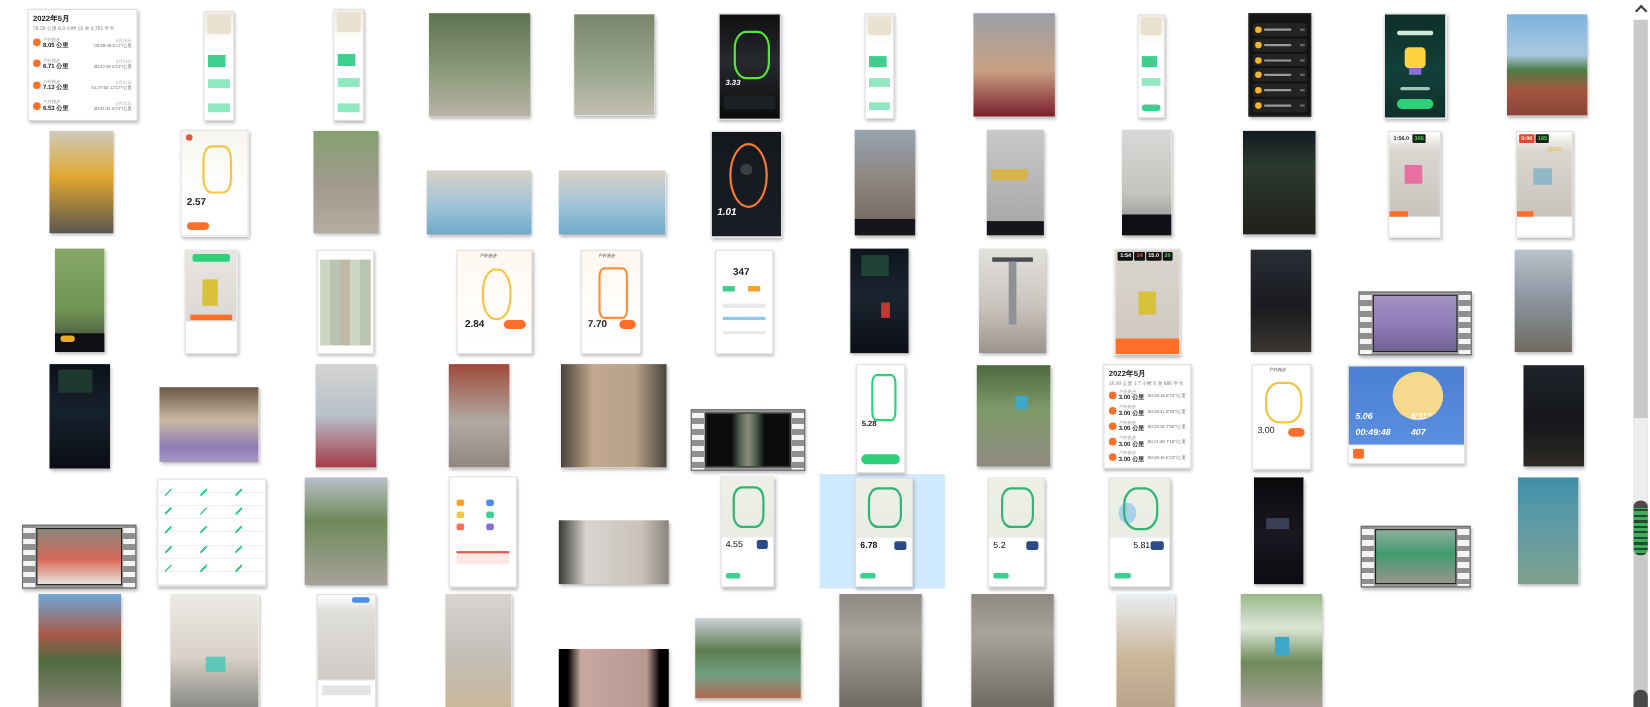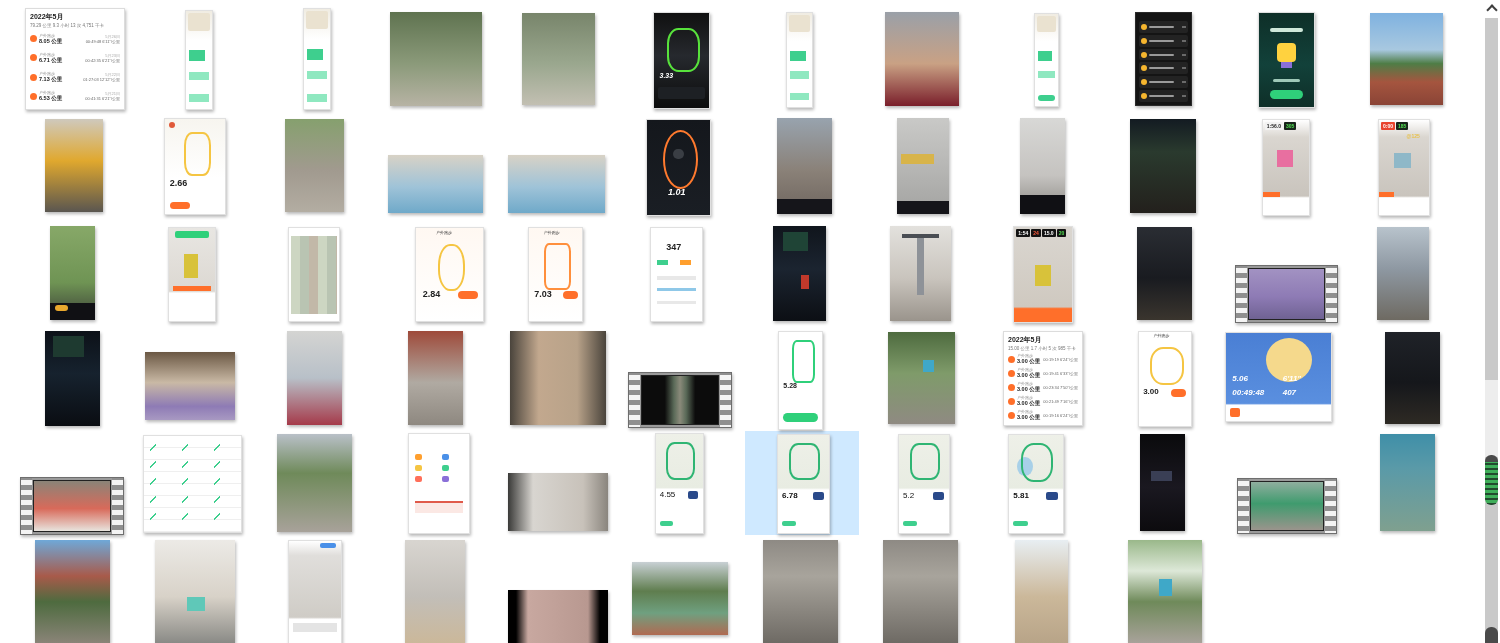--- a/index.html
+++ b/index.html
@@ -181,30 +181,30 @@
         <div class="layer rect" style="left: 40%; top: 52%; width: 20%; height: 7%; background: rgb(138, 111, 216);"></div>
         <div class="layer rect" style="left: 20%; top: 16%; width: 60%; height: 4%; background: rgb(207, 232, 218); border-radius: 2px;"></div>
         <div class="layer rect" style="left: 26%; top: 70%; width: 48%; height: 3%; background: rgb(159, 200, 184); border-radius: 2px;"></div>
         <div class="layer pill" style="left: 20%; top: 82%; width: 60%; height: 10%; background: rgb(47, 208, 122);"></div>
       </div>
       <div class="thumb photo" style="left: 1370px; top: 13px; width: 73px; height: 92px; background: linear-gradient(rgb(127, 178, 224), rgb(168, 200, 224) 40%, rgb(78, 125, 70) 55%, rgb(165, 85, 63) 75%, rgb(138, 68, 54));"></div>
       <div class="thumb photo" style="left: 45px; top: 119px; width: 58px; height: 93px; background: linear-gradient(rgb(207, 201, 189), rgb(224, 168, 46) 45%, rgb(90, 86, 80));"></div>
       <div class="thumb shot" style="left: 164px; top: 118px; width: 60px; height: 95px; background: linear-gradient(rgb(247, 245, 239), rgb(255, 255, 255) 62%, rgb(255, 255, 255));">
         <div class="layer rect" style="left: 6%; top: 3%; width: 10%; height: 7%; background: rgb(224, 90, 58); border-radius: 6px;"></div>
         <div class="layer ring" style="left: 32%; top: 14%; width: 38%; height: 42%; border: 2px solid rgb(245, 197, 66); border-radius: 30%;"></div>
-        <span class="layer text" style="left: 8%; top: 63%; width: 60%; color: rgb(34, 34, 34); font-size: 9px; font-weight: 700;">2.66</span>
+        <span class="layer text" style="left: 8%; top: 63%; width: 60%; color: rgb(34, 34, 34); font-size: 9px; font-weight: 700;">2.57</span>
         <div class="layer pill" style="left: 8%; top: 87%; width: 34%; height: 8%; background: rgb(255, 111, 42);"></div>
       </div>
       <div class="thumb photo" style="left: 285px; top: 119px; width: 59px; height: 93px; background: linear-gradient(rgb(134, 160, 110), rgb(161, 154, 143) 55%, rgb(179, 173, 162));"></div>
       <div class="thumb photo" style="left: 388px; top: 155px; width: 95px; height: 58px; background: linear-gradient(rgb(216, 210, 198), rgb(159, 195, 216) 55%, rgb(111, 169, 201));"></div>
       <div class="thumb photo" style="left: 508px; top: 155px; width: 97px; height: 58px; background: linear-gradient(rgb(216, 210, 198), rgb(159, 195, 216) 55%, rgb(111, 169, 201));"></div>
       <div class="thumb shot" style="left: 646px; top: 119px; width: 63px; height: 95px; background: linear-gradient(rgb(20, 23, 28), rgb(26, 30, 36));">
         <div class="layer ring" style="left: 25%; top: 10%; width: 50%; height: 58%; border: 2px solid rgb(255, 122, 46); border-radius: 50%;"></div>
         <div class="layer ellipse" style="left: 42%; top: 30%; width: 16%; height: 11%; background: rgb(58, 62, 68);"></div>
-        <span class="layer text" style="left: 8%; top: 72%; width: 60%; color: rgb(255, 255, 255); font-size: 9px; font-weight: 700; font-style: italic; margin-left: 16px;">1.01</span>
+        <span class="layer text" style="left: 8%; top: 72%; width: 60%; color: rgb(255, 255, 255); font-size: 9px; font-weight: 700; font-style: italic;">1.01</span>
       </div>
       <div class="thumb photo" style="left: 777px; top: 118px; width: 55px; height: 96px; background: linear-gradient(rgb(152, 163, 174), rgb(138, 129, 120) 55%, rgb(110, 101, 94));">
         <div class="layer rect" style="left: 0%; top: 84%; width: 100%; height: 16%; background: rgb(21, 21, 26);"></div>
       </div>
       <div class="thumb photo" style="left: 897px; top: 118px; width: 52px; height: 96px; background: linear-gradient(rgb(201, 201, 199), rgb(181, 181, 179) 55%, rgb(163, 163, 161));">
         <div class="layer rect" style="left: 8%; top: 38%; width: 64%; height: 10%; background: rgb(216, 180, 74);"></div>
         <div class="layer rect" style="left: 0%; top: 86%; width: 100%; height: 14%; background: rgb(21, 21, 26);"></div>
       </div>
       <div class="thumb photo" style="left: 1020px; top: 118px; width: 45px; height: 96px; background: linear-gradient(rgb(216, 216, 214), rgb(197, 195, 192) 60%, rgb(138, 136, 132));">
         <div class="layer rect" style="left: 0%; top: 80%; width: 100%; height: 20%; background: rgb(16, 16, 20);"></div>
@@ -241,21 +241,21 @@
       </div>
       <div class="thumb shot" style="left: 415px; top: 227px; width: 67px; height: 93px; background: linear-gradient(rgb(255, 248, 242), rgb(255, 255, 255));">
         <span class="layer text" style="left: 30%; top: 3%; width: 40%; color: rgb(68, 68, 68); font-size: 4px;">户外跑步</span>
         <div class="layer ring" style="left: 33%; top: 17%; width: 34%; height: 46%; border: 2px solid rgb(245, 197, 66); border-radius: 45%;"></div>
         <span class="layer text" style="left: 10%; top: 67%; width: 46%; color: rgb(34, 34, 34); font-size: 9px; font-weight: 700;">2.84</span>
         <div class="layer pill" style="left: 62%; top: 68%; width: 30%; height: 8%; background: rgb(255, 111, 42);"></div>
       </div>
       <div class="thumb shot" style="left: 528px; top: 227px; width: 53px; height: 93px; background: linear-gradient(rgb(255, 248, 242), rgb(255, 255, 255));">
         <span class="layer text" style="left: 28%; top: 3%; width: 44%; color: rgb(68, 68, 68); font-size: 4px;">户外跑步</span>
         <div class="layer ring" style="left: 28%; top: 16%; width: 44%; height: 46%; border: 2px solid rgb(255, 143, 60); border-radius: 18%;"></div>
-        <span class="layer text" style="left: 10%; top: 67%; width: 46%; color: rgb(34, 34, 34); font-size: 9px; font-weight: 700;">7.03</span>
+        <span class="layer text" style="left: 10%; top: 67%; width: 46%; color: rgb(34, 34, 34); font-size: 9px; font-weight: 700;">7.70</span>
         <div class="layer pill" style="left: 64%; top: 68%; width: 28%; height: 8%; background: rgb(255, 111, 42);"></div>
       </div>
       <div class="thumb shot" style="left: 650px; top: 227px; width: 51px; height: 93px;">
         <span class="layer text" style="left: 30%; top: 16%; width: 40%; color: rgb(34, 34, 34); font-size: 9px; font-weight: 700;">347</span>
         <div class="layer rect" style="left: 12%; top: 34%; width: 22%; height: 6%; background: rgb(62, 207, 142);"></div>
         <div class="layer rect" style="left: 56%; top: 34%; width: 22%; height: 6%; background: rgb(255, 159, 46);"></div>
         <div class="layer rect" style="left: 12%; top: 52%; width: 76%; height: 4%; background: rgb(232, 232, 232);"></div>
         <div class="layer rect" style="left: 12%; top: 64%; width: 76%; height: 4%; background: rgb(143, 200, 232);"></div>
         <div class="layer rect" style="left: 12%; top: 78%; width: 76%; height: 4%; background: rgb(232, 232, 232);"></div>
       </div>
@@ -360,21 +360,21 @@
             <div class="rgt">
               <div class="r1"></div>
               <div class="r2">00:19:16  6'24"/公里</div>
             </div>
           </div>
         </div>
       </div>
       <div class="thumb shot" style="left: 1138px; top: 331px; width: 52px; height: 94px;">
         <span class="layer text" style="left: 28%; top: 2%; width: 44%; color: rgb(68, 68, 68); font-size: 4px;">户外跑步</span>
         <div class="layer ring" style="left: 22%; top: 16%; width: 56%; height: 36%; border: 2px solid rgb(245, 197, 66); border-radius: 40%;"></div>
-        <span class="layer text" style="left: 8%; top: 60%; width: 50%; color: rgb(34, 34, 34); font-size: 8px; font-weight: 700;">3.00</span>
+        <span class="layer text" style="left: 8%; top: 60%; width: 50%; color: rgb(34, 34, 34); font-size: 8px; font-weight: 400;">3.00</span>
         <div class="layer pill" style="left: 62%; top: 61%; width: 28%; height: 8%; background: rgb(255, 111, 42);"></div>
       </div>
       <div class="thumb shot" style="left: 1225px; top: 332px; width: 105px; height: 88px; background: linear-gradient(rgb(74, 127, 212), rgb(90, 143, 223) 80%, rgb(255, 255, 255) 82%, rgb(255, 255, 255));">
         <div class="layer ellipse" style="left: 38%; top: 6%; width: 44%; height: 50%; background: rgb(245, 217, 140);"></div>
         <span class="layer text" style="left: 6%; top: 48%; width: 40%; color: rgb(255, 255, 255); font-size: 8px; font-weight: 700; font-style: italic;">5.06</span>
         <span class="layer text" style="left: 54%; top: 48%; width: 40%; color: rgb(255, 255, 255); font-size: 8px; font-weight: 700; font-style: italic;">6'11"</span>
         <span class="layer text" style="left: 6%; top: 64%; width: 46%; color: rgb(255, 255, 255); font-size: 8px; font-weight: 700; font-style: italic;">00:49:48</span>
         <span class="layer text" style="left: 54%; top: 64%; width: 40%; color: rgb(255, 255, 255); font-size: 8px; font-weight: 700; font-style: italic;">407</span>
         <div class="layer rect" style="left: 4%; top: 85%; width: 9%; height: 11%; background: rgb(255, 111, 42); border-radius: 2px;"></div>
       </div>
@@ -428,21 +428,21 @@
       </div>
       <div class="thumb shot" style="left: 898px; top: 434px; width: 50px; height: 98px; background: linear-gradient(rgb(238, 240, 232), rgb(232, 236, 226) 54%, rgb(255, 255, 255) 56%, rgb(255, 255, 255));">
         <div class="layer ring" style="left: 22%; top: 8%; width: 52%; height: 34%; border: 2px solid rgb(47, 181, 115); border-radius: 30%;"></div>
         <span class="layer text" style="left: 8%; top: 58%; width: 60%; color: rgb(17, 17, 17); font-size: 8px; font-weight: 400;">5.2</span>
         <div class="layer rect" style="left: 68%; top: 58%; width: 22%; height: 8%; background: rgb(42, 74, 138); border-radius: 2px;"></div>
         <div class="layer rect" style="left: 8%; top: 88%; width: 28%; height: 5%; background: rgb(62, 207, 142); border-radius: 2px;"></div>
       </div>
       <div class="thumb shot" style="left: 1008px; top: 434px; width: 54px; height: 98px; background: linear-gradient(rgb(238, 240, 232), rgb(232, 236, 226) 54%, rgb(255, 255, 255) 56%, rgb(255, 255, 255));">
         <div class="layer ellipse" style="left: 15%; top: 22%; width: 30%; height: 20%; background: rgb(168, 208, 232);"></div>
         <div class="layer ring" style="left: 22%; top: 8%; width: 52%; height: 36%; border: 2px solid rgb(47, 181, 115); border-radius: 40%;"></div>
-        <span class="layer text" style="left: 8%; top: 58%; width: 60%; color: rgb(17, 17, 17); font-size: 8px; font-weight: 700;">5.81</span>
+        <span class="layer text" style="left: 8%; top: 58%; width: 60%; color: rgb(17, 17, 17); font-size: 8px; font-weight: 400; text-align: right;">5.81</span>
         <div class="layer rect" style="left: 68%; top: 58%; width: 22%; height: 8%; background: rgb(42, 74, 138); border-radius: 2px;"></div>
         <div class="layer rect" style="left: 8%; top: 88%; width: 28%; height: 5%; background: rgb(62, 207, 142); border-radius: 2px;"></div>
       </div>
       <div class="thumb photo" style="left: 1140px; top: 434px; width: 45px; height: 97px; background: linear-gradient(rgb(10, 10, 12), rgb(26, 24, 32) 55%, rgb(12, 11, 14));">
         <div class="layer rect" style="left: 25%; top: 38%; width: 45%; height: 10%; background: rgb(58, 63, 85);"></div>
       </div>
       <div class="thumb video" style="left: 1237px; top: 478px; width: 98px; height: 54px;">
         <div class="strip l"></div>
         <div class="art" style="background: linear-gradient(rgb(143, 174, 158), rgb(63, 155, 110) 45%, rgb(154, 148, 140));"></div>
         <div class="strip r"></div>

